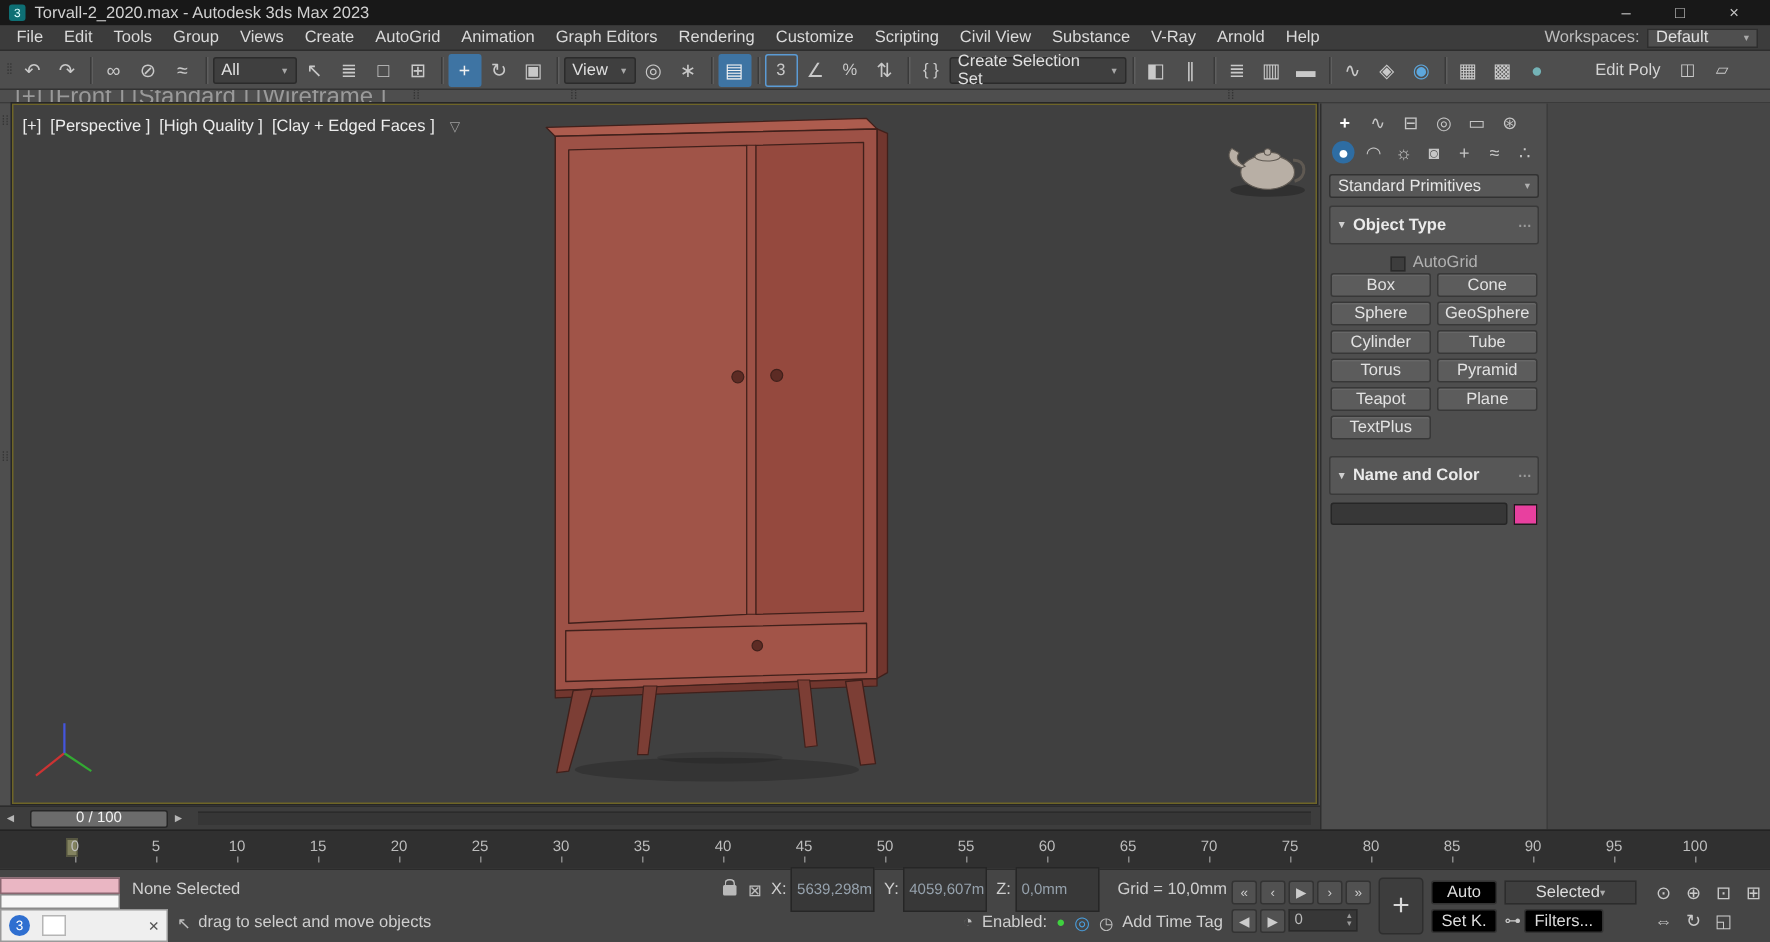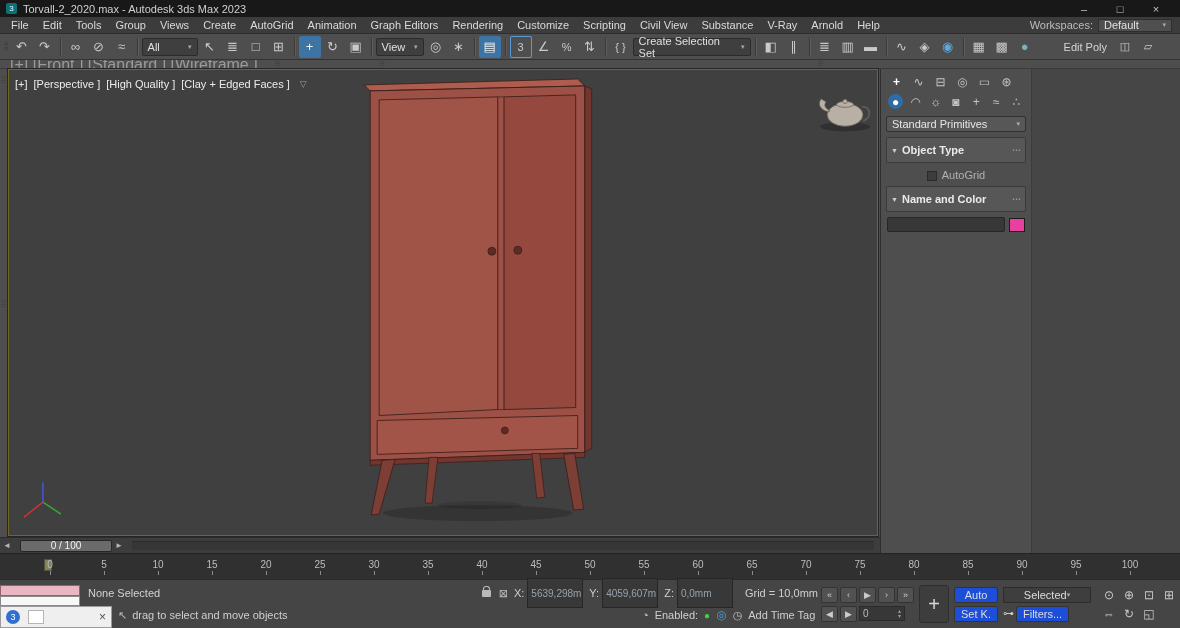--- a/index.html
+++ b/index.html
@@ -110,21 +110,21 @@
   .mw-close { margin-left:auto; color:#555; font-size:12px; }
 
   
   .anim-cluster { position:absolute; right:2px; top:3px; height:42px; display:flex; align-items:center; gap:5px; }
   .tc-col { display:flex; flex-direction:column; gap:3px; }
   .tc-row { display:flex; gap:2px; align-items:center; }
   .tc-btn { width:17px; height:16px; background:#515151; border:1px solid #333; border-radius:2px; color:#ccc; display:flex; align-items:center; justify-content:center; font-size:9px; }
   .frame-field { width:46px; height:15px; background:#373737; border:1px solid #2a2a2a; color:#bbb; display:flex; align-items:center; justify-content:space-between; padding:0 3px; font-size:10px; }
   .spinner { display:flex; flex-direction:column; font-size:6px; color:#999; line-height:5px; }
   .bigplus { width:30px; height:38px; background:#3d3d3d; border:1px solid #2e2e2e; border-radius:3px; color:#d8d8d8; font-size:20px; display:flex; align-items:center; justify-content:center; }
-  .kb { height:16px; padding:0 6px; background:#1d4ed8; border:1px solid #333; border-radius:2px; display:flex; align-items:center; justify-content:center; color:#ddd; white-space:nowrap; }
+  .kb { height:16px; padding:0 6px; background:#000000; border:1px solid #333; border-radius:2px; display:flex; align-items:center; justify-content:center; color:#ddd; white-space:nowrap; }
   .selected-drop { width:88px; height:16px; background:#3e3e3e; border:1px solid #2c2c2c; display:flex; align-items:center; justify-content:center; padding:0 4px; color:#ddd; }
   .selected-drop .arr { font-size:7px; color:#aaa; }
   .key-icon { color:#c9c9c9; font-size:11px; }
   .nav-icons { display:flex; flex-direction:column; gap:2px; margin-left:4px; }
   .nav-row { display:flex; gap:2px; }
   .nv { width:18px; height:17px; display:flex; align-items:center; justify-content:center; color:#c9c9c9; font-size:12px; }
 </style>
 </head>
 <body>
 
@@ -331,20 +331,34 @@
         <span class="rh-arrow">▼</span>
         <span>Object Type</span>
         <span class="rh-pin">⋯</span>
       </div>
 
       <div class="autogrid">
         <span class="checkbox"></span>
         <span>AutoGrid</span>
       </div>
 
+      <div class="obj-grid">
+
+      <span class="obj-btn">Box</span>
+          <span class="obj-btn">Cone</span>
+          <span class="obj-btn">Sphere</span>
+          <span class="obj-btn">GeoSphere</span>
+          <span class="obj-btn">Cylinder</span>
+          <span class="obj-btn">Tube</span>
+          <span class="obj-btn">Torus</span>
+          <span class="obj-btn">Pyramid</span>
+          <span class="obj-btn">Teapot</span>
+          <span class="obj-btn">Plane</span>
+          <span class="obj-btn">TextPlus</span>
+        </div>
 
       <div class="rollout-header">
         <span class="rh-arrow">▼</span>
         <span>Name and Color</span>
         <span class="rh-pin">⋯</span>
       </div>
       <div class="name-color-row">
         <span class="name-field"></span>
         <span class="color-swatch"></span>
       </div>

